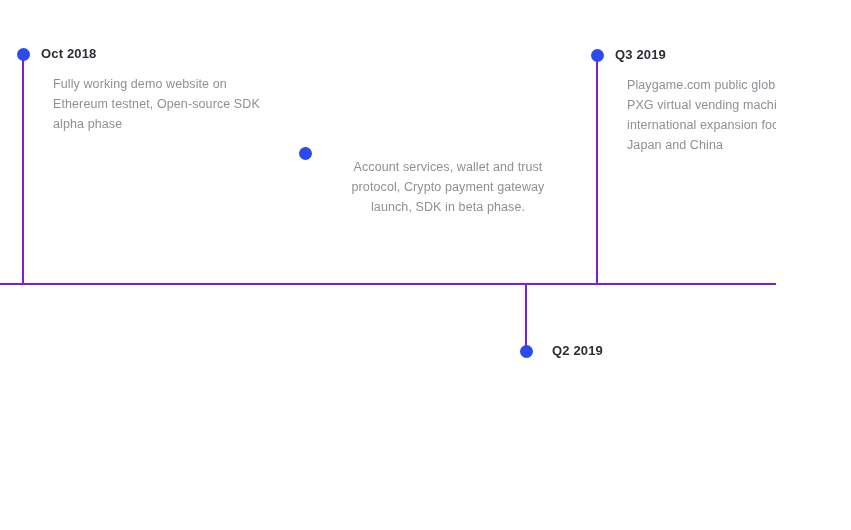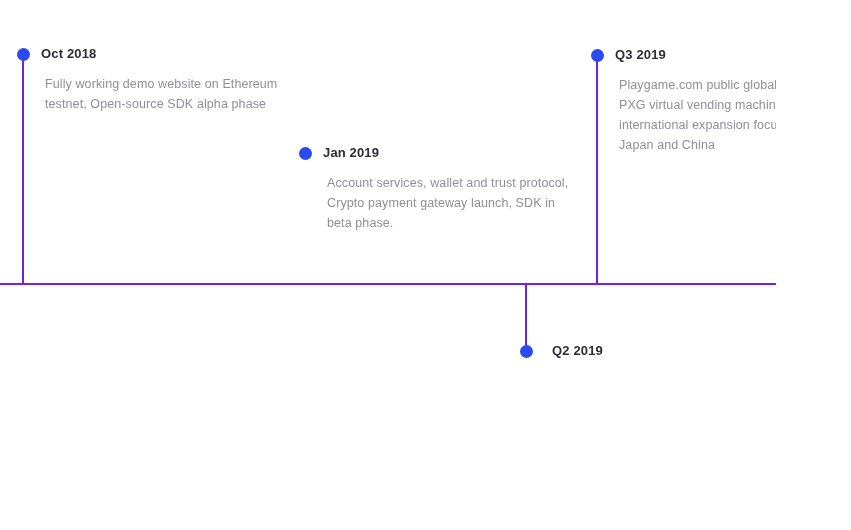--- a/index.html
+++ b/index.html
@@ -66,35 +66,35 @@
     margin: 0;
     white-space: nowrap;
   }
 
   .node-desc {
     font-size: 12.5px;
     font-weight: normal;
     color: #8f8f97;
     line-height: 20px;
     letter-spacing: 0.1px;
-    margin: 4px;
+    margin: 12px;
   }
 
   
 
   
   #node-oct2018            { left: 17px;  top: 48px; }
   #node-oct2018 .node-body { left: 24px;  top: -2px; width: 245px; }
   #node-oct2018 .node-desc { margin-top: 12px; }
   #stem-oct2018            { left: 22px;  top: 58px;  height: 226px; }
 
   
   #node-jan2019            { left: 299px; top: 147px; }
   #node-jan2019 .node-body { left: 24px;  top: -2px; width: 250px; }
-  #node-jan2019 .node-desc { margin-top: 12px; }
+  #node-jan2019 .node-desc { margin-top: 12px; text-align: center; }
 
   
   #node-q32019             { left: 591px; top: 49px; }
   #node-q32019 .node-body  { left: 24px;  top: -2px; width: 240px; }
   #node-q32019 .node-desc  { margin-top: 12px; }
   #stem-q32019             { left: 596px; top: 59px;  height: 225px; }
 
   
   #node-q22019             { left: 520px; top: 345px; }
   #node-q22019 .node-body  { left: 32px;  top: -2px; width: 125px; }
@@ -116,21 +116,20 @@
     <span class="dot"></span>
     <div class="node-body">
       <div class="node-title">Oct 2018</div>
       <div class="node-desc">Fully working demo website on Ethereum testnet, Open-source SDK alpha phase</div>
     </div>
   </div>
 
   <div class="node" id="node-jan2019">
     <span class="dot"></span>
     <div class="node-body">
-      <div class="node-title">Jan 2019</div>
       <div class="node-desc">Account services, wallet and trust protocol, Crypto payment gateway launch, SDK in beta phase.</div>
     </div>
   </div>
 
   <div class="node" id="node-q32019">
     <span class="dot"></span>
     <div class="node-body">
       <div class="node-title">Q3 2019</div>
       <div class="node-desc">Playgame.com public global launch, PXG virtual vending machine, international expansion focusing on Japan and China</div>
     </div>

